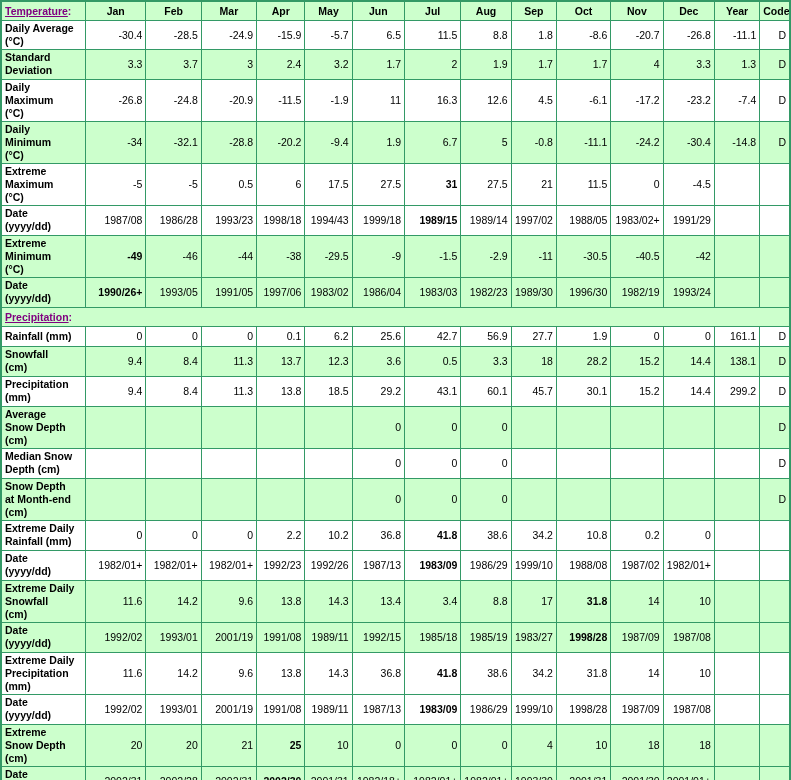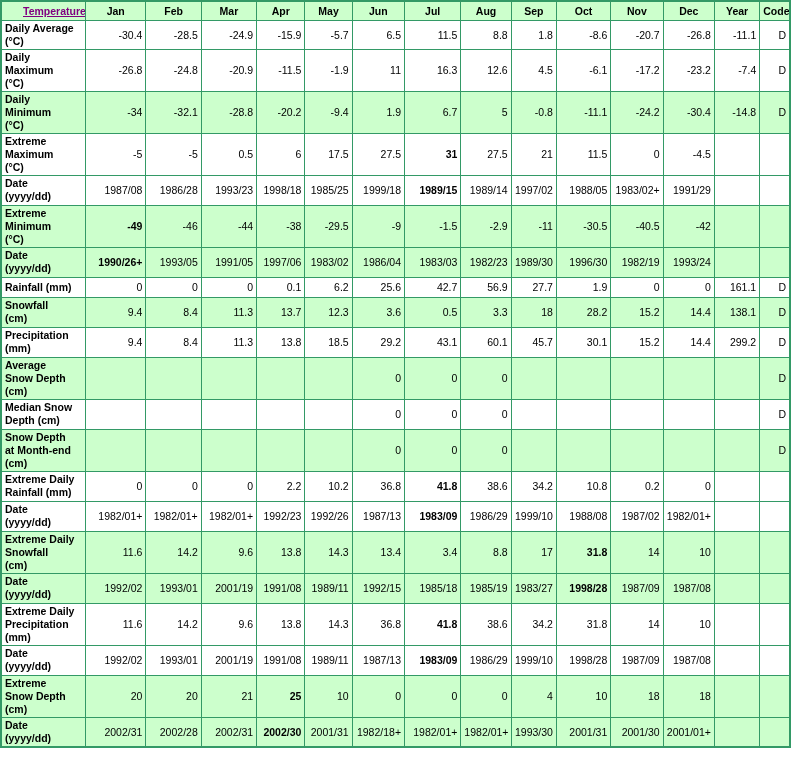--- a/index.html
+++ b/index.html
@@ -37,21 +37,20 @@
   }
   .section-head {
     text-align: left;
     font-size: 11.5px;
     font-weight: bold;
   }
   .section-link {
     color: var(--title-purple, #800080);
     text-decoration: underline;
     cursor: pointer;
-    margin-left: 18px;
   }
   .section-colon { color: var(--title-purple, #800080); }
   .num {
     text-align: right;
     white-space: nowrap;
   }
   .bold-val { font-weight: bold; }
 </style>
 </head>
 <body>
@@ -103,20 +102,38 @@
         <td class="num bg-white">6.5</td>
         <td class="num bg-white">11.5</td>
         <td class="num bg-white">8.8</td>
         <td class="num bg-white">1.8</td>
         <td class="num bg-white">-8.6</td>
         <td class="num bg-white">-20.7</td>
         <td class="num bg-white">-26.8</td>
         <td class="num bg-white">-11.1</td>
         <td class="num bg-white">D</td>
       </tr>
+      <tr style="height: 30px;">
+        <td class="row-label bg-green">Standard
+Deviation</td>
+        <td class="num bg-green">3.3</td>
+        <td class="num bg-green">3.7</td>
+        <td class="num bg-green">3</td>
+        <td class="num bg-green">2.4</td>
+        <td class="num bg-green">3.2</td>
+        <td class="num bg-green">1.7</td>
+        <td class="num bg-green">2</td>
+        <td class="num bg-green">1.9</td>
+        <td class="num bg-green">1.7</td>
+        <td class="num bg-green">1.7</td>
+        <td class="num bg-green">4</td>
+        <td class="num bg-green">3.3</td>
+        <td class="num bg-green">1.3</td>
+        <td class="num bg-green">D</td>
+      </tr>
       <tr style="height: 41px;">
         <td class="row-label bg-white">Daily
 Maximum
 (°C)</td>
         <td class="num bg-white">-26.8</td>
         <td class="num bg-white">-24.8</td>
         <td class="num bg-white">-20.9</td>
         <td class="num bg-white">-11.5</td>
         <td class="num bg-white">-1.9</td>
         <td class="num bg-white">11</td>
@@ -167,21 +184,21 @@
         <td class="num bg-white"></td>
         <td class="num bg-white"></td>
       </tr>
       <tr style="height: 30px;">
         <td class="row-label bg-white">Date
 (yyyy/dd)</td>
         <td class="num bg-white">1987/08</td>
         <td class="num bg-white">1986/28</td>
         <td class="num bg-white">1993/23</td>
         <td class="num bg-white">1998/18</td>
-        <td class="num bg-white">1985/25</td>
+        <td class="num bg-white">1994/43</td>
         <td class="num bg-white">1999/18</td>
         <td class="num bg-white bold-val">1989/15</td>
         <td class="num bg-white">1989/14</td>
         <td class="num bg-white">1997/02</td>
         <td class="num bg-white">1988/05</td>
         <td class="num bg-white">1983/02+</td>
         <td class="num bg-white">1991/29</td>
         <td class="num bg-white"></td>
         <td class="num bg-white"></td>
       </tr>
@@ -214,20 +231,23 @@
         <td class="num bg-green">1983/02</td>
         <td class="num bg-green">1986/04</td>
         <td class="num bg-green">1983/03</td>
         <td class="num bg-green">1982/23</td>
         <td class="num bg-green">1989/30</td>
         <td class="num bg-green">1996/30</td>
         <td class="num bg-green">1982/19</td>
         <td class="num bg-green">1993/24</td>
         <td class="num bg-green"></td>
         <td class="num bg-green"></td>
+      </tr>
+      <tr style="height: 19px;">
+        <td class="section-head bg-green" colspan="15"><span class="section-link">Precipitation</span><span class="section-colon">:</span></td>
       </tr>
       <tr style="height: 20px;">
         <td class="row-label bg-white">Rainfall (mm)</td>
         <td class="num bg-white">0</td>
         <td class="num bg-white">0</td>
         <td class="num bg-white">0</td>
         <td class="num bg-white">0.1</td>
         <td class="num bg-white">6.2</td>
         <td class="num bg-white">25.6</td>
         <td class="num bg-white">42.7</td>

